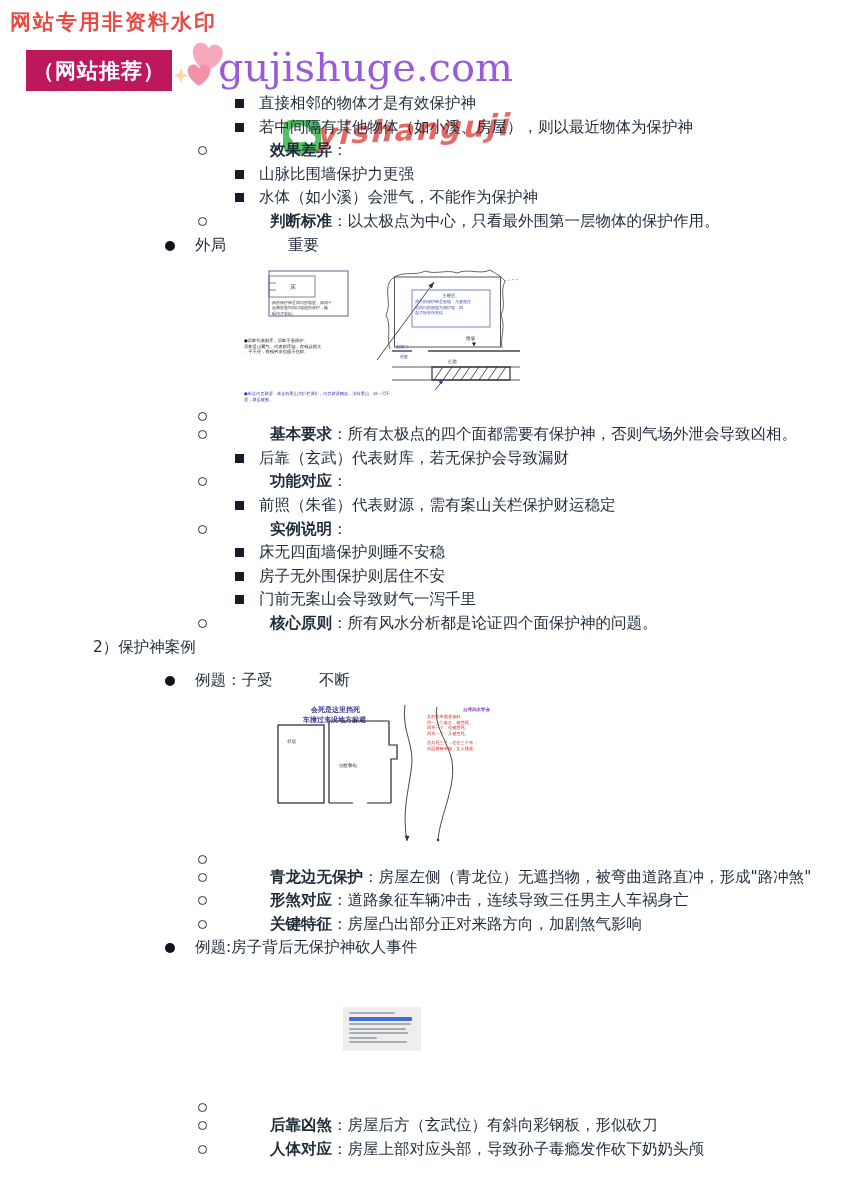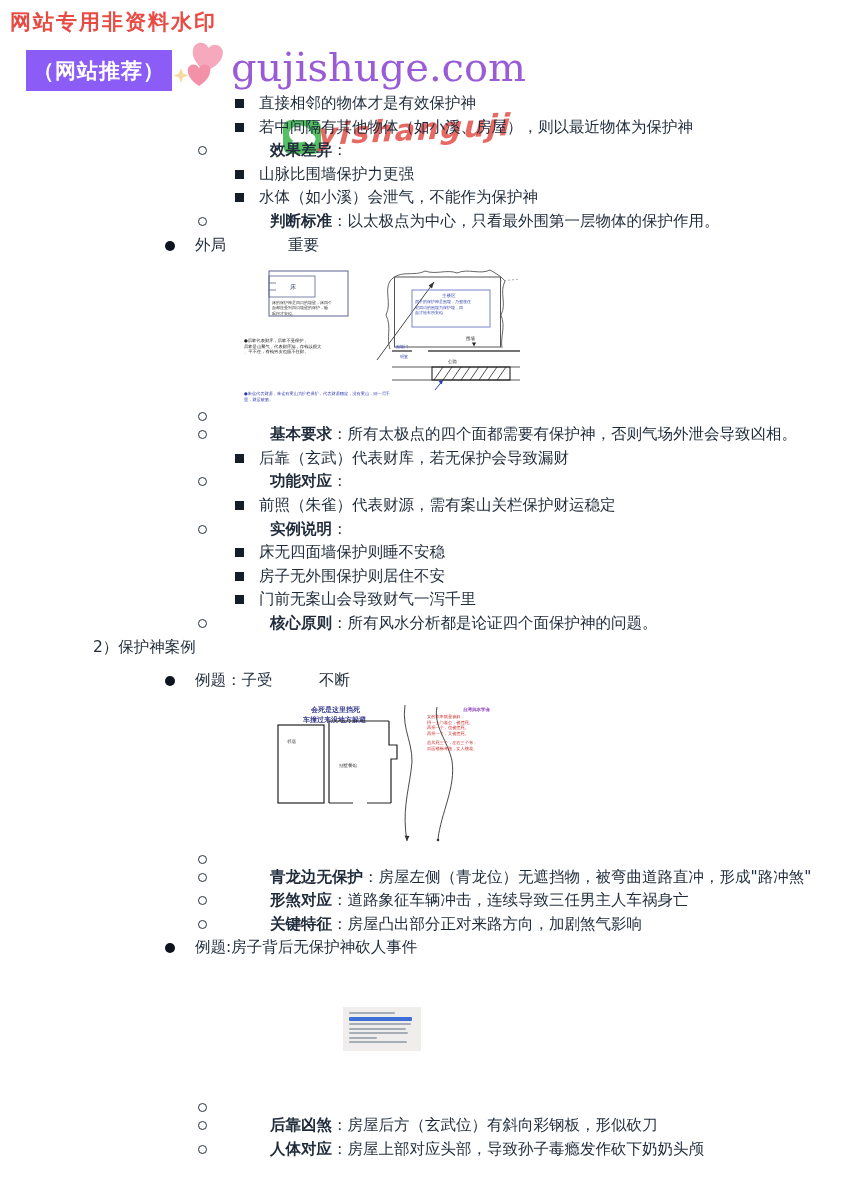--- a/index.html
+++ b/index.html
@@ -1,25 +1,25 @@
 <!DOCTYPE html>
 <html lang="zh"><head>
 <meta charset="utf-8">
 <style>
   html,body{margin:0;padding:0;background:#fff;}
   .page{position:relative;width:858px;height:1183px;background:#fff;overflow:hidden;
         font-family:"DejaVu Sans",sans-serif;color:#1f2b3a;}
   
   .topwm{position:absolute;left:10px;top:8px;font-size:21px;font-weight:700;
          color:#e84b44;letter-spacing:2px;}
-  .badge{position:absolute;left:26px;top:50px;width:146px;height:41px;background:#8b5cf6;
+  .badge{position:absolute;left:26px;top:50px;width:146px;height:41px;background:#be185d;
          color:#fff;font-size:21px;font-weight:700;display:flex;align-items:center;
          justify-content:center;letter-spacing:1px;}
   .hearts{position:absolute;left:173px;top:40px;}
-  .logo{position:absolute;left:231px;top:44px;font-family:"DejaVu Serif",serif;
+  .logo{position:absolute;left:218px;top:44px;font-family:"DejaVu Serif",serif;
         font-size:40px;font-weight:500;color:#9a5cd6;}
   
   .wm-icon{position:absolute;left:283px;top:120px;}
   .wm-red{position:absolute;left:318px;top:112px;font-size:30px;font-weight:700;
           font-style:italic;color:rgba(224,72,66,.82);letter-spacing:2px;
           transform:rotate(-3deg) skewX(-6deg);}
   
   .content{position:absolute;left:16px;top:92px;width:858px;margin-left:33px;}
   .row{display:flex;align-items:flex-start;min-height:23.6px;line-height:23.6px;
        font-size:15.5px;}

